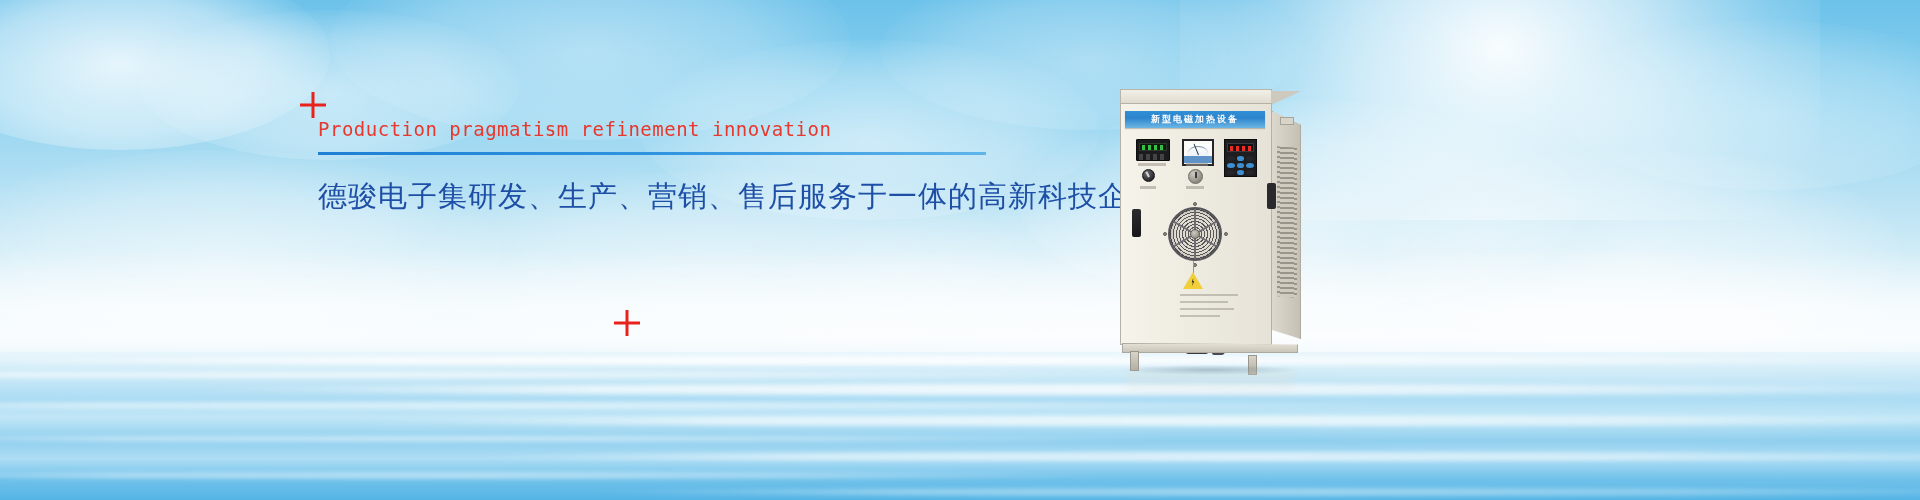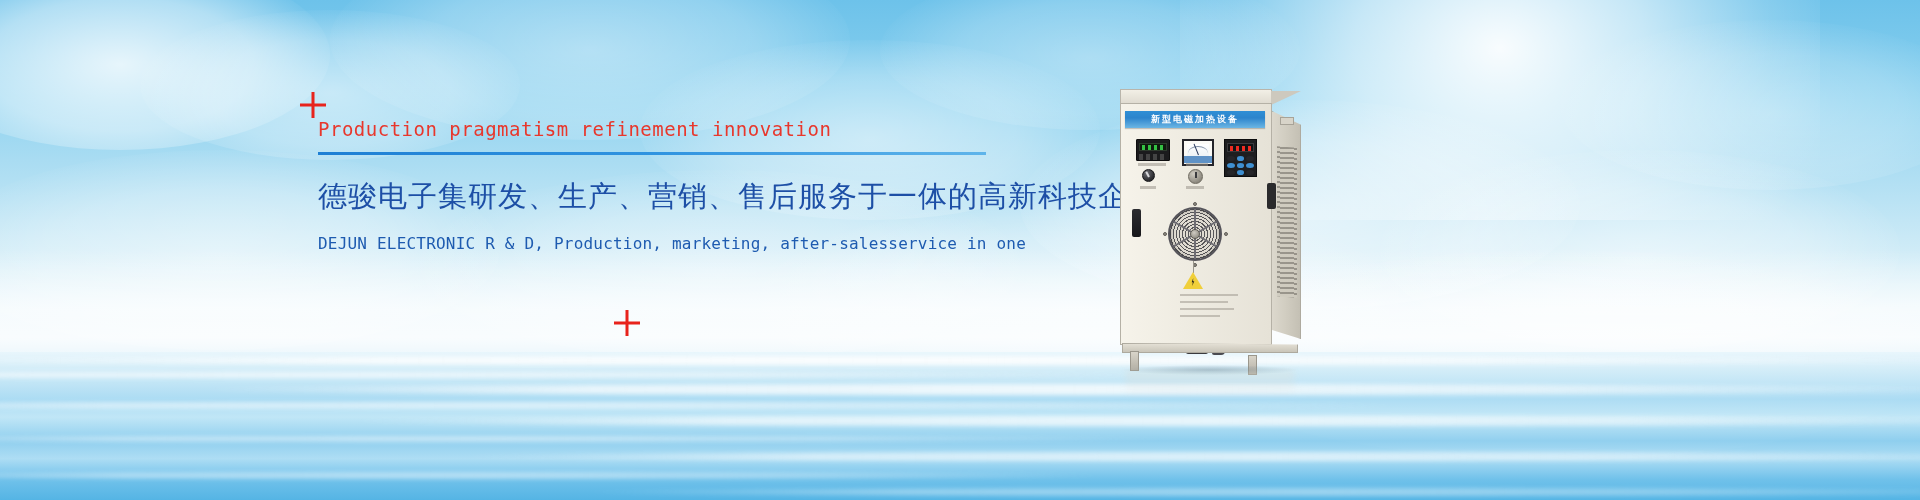--- a/index.html
+++ b/index.html
@@ -442,21 +442,20 @@
   </div>
 
   <div class="plus plus-a"></div>
   <div class="plus plus-b"></div>
 
   <div class="copy">
     <div class="subhead-en">Production  pragmatism  refinement  innovation</div>
     <div class="rule"></div>
     <div class="tagline-cn">德骏电子集研发、生产、营销、售后服务于一体的高新科技企业</div>
     <div class="tagline-en">
-      <span>DEJUN ELECTRONIC R &amp; D, Production, marketing, after-salesservice in one</span>
     </div>
   </div>
 
   <div class="machine">
     <div class="m-top"></div>
     <div class="m-top-side"></div>
 
     <div class="m-front"></div>
     <div class="m-side"></div>
     <div class="m-side-vents"></div>

